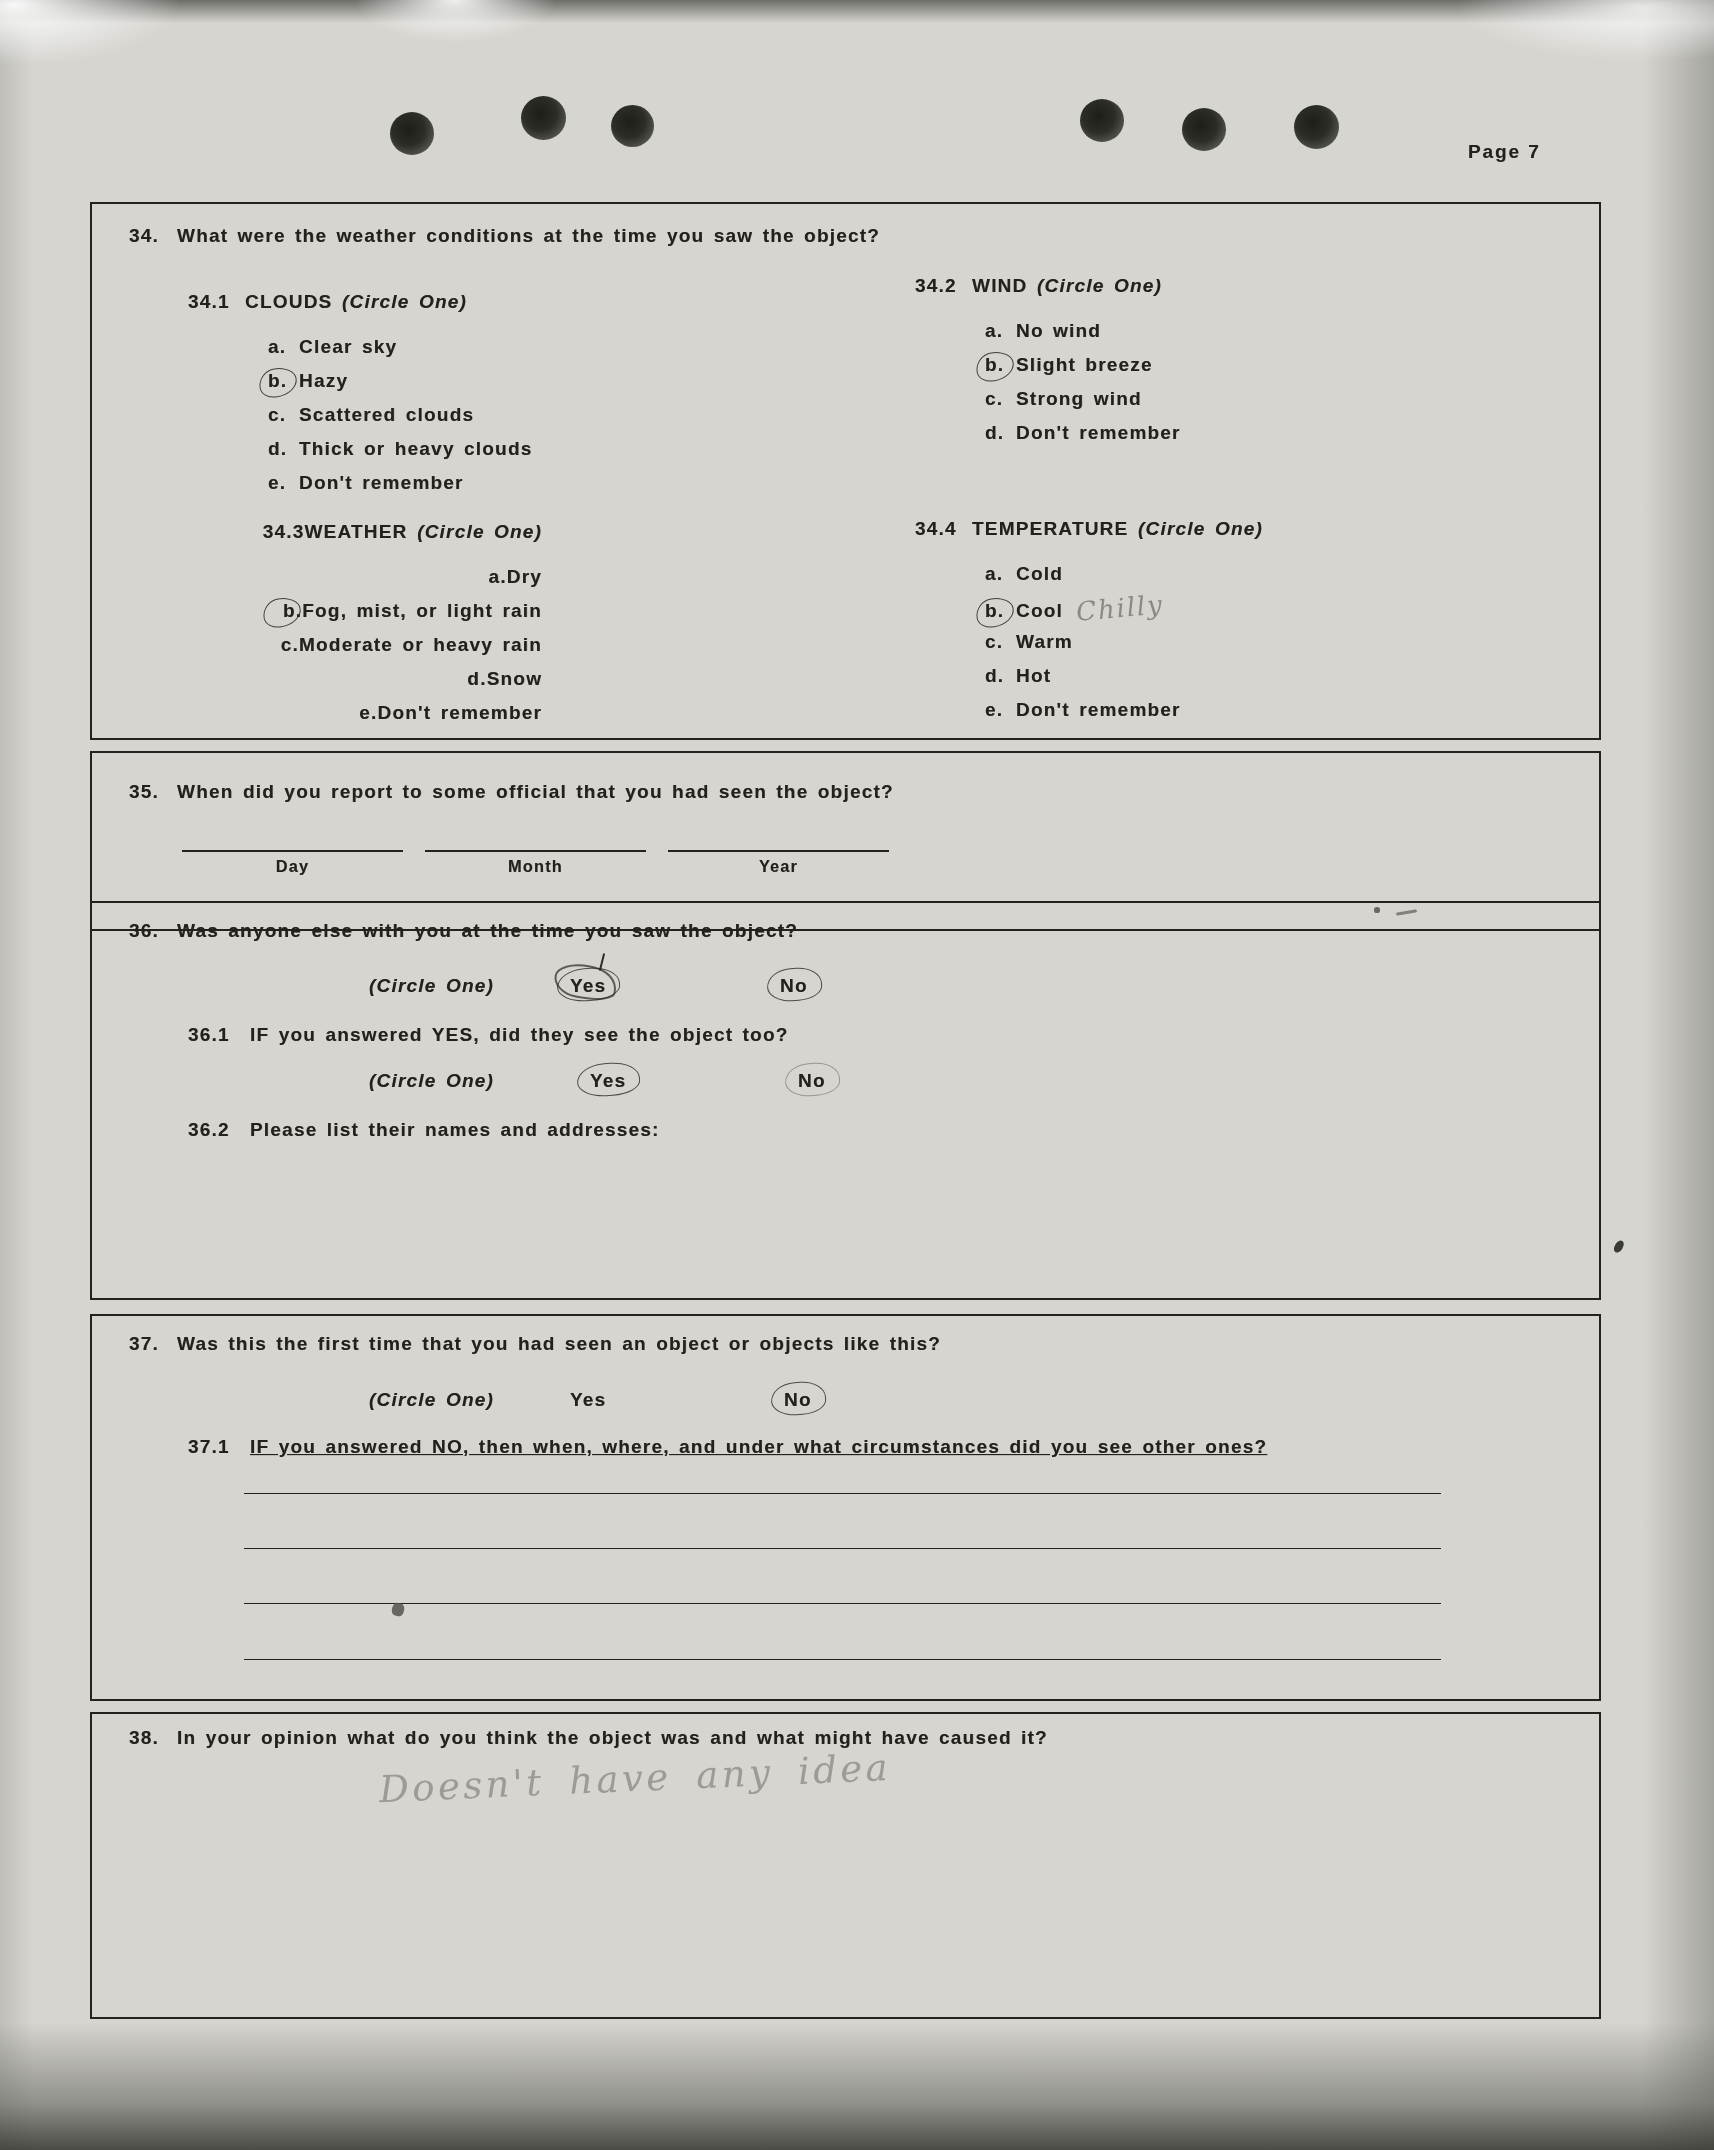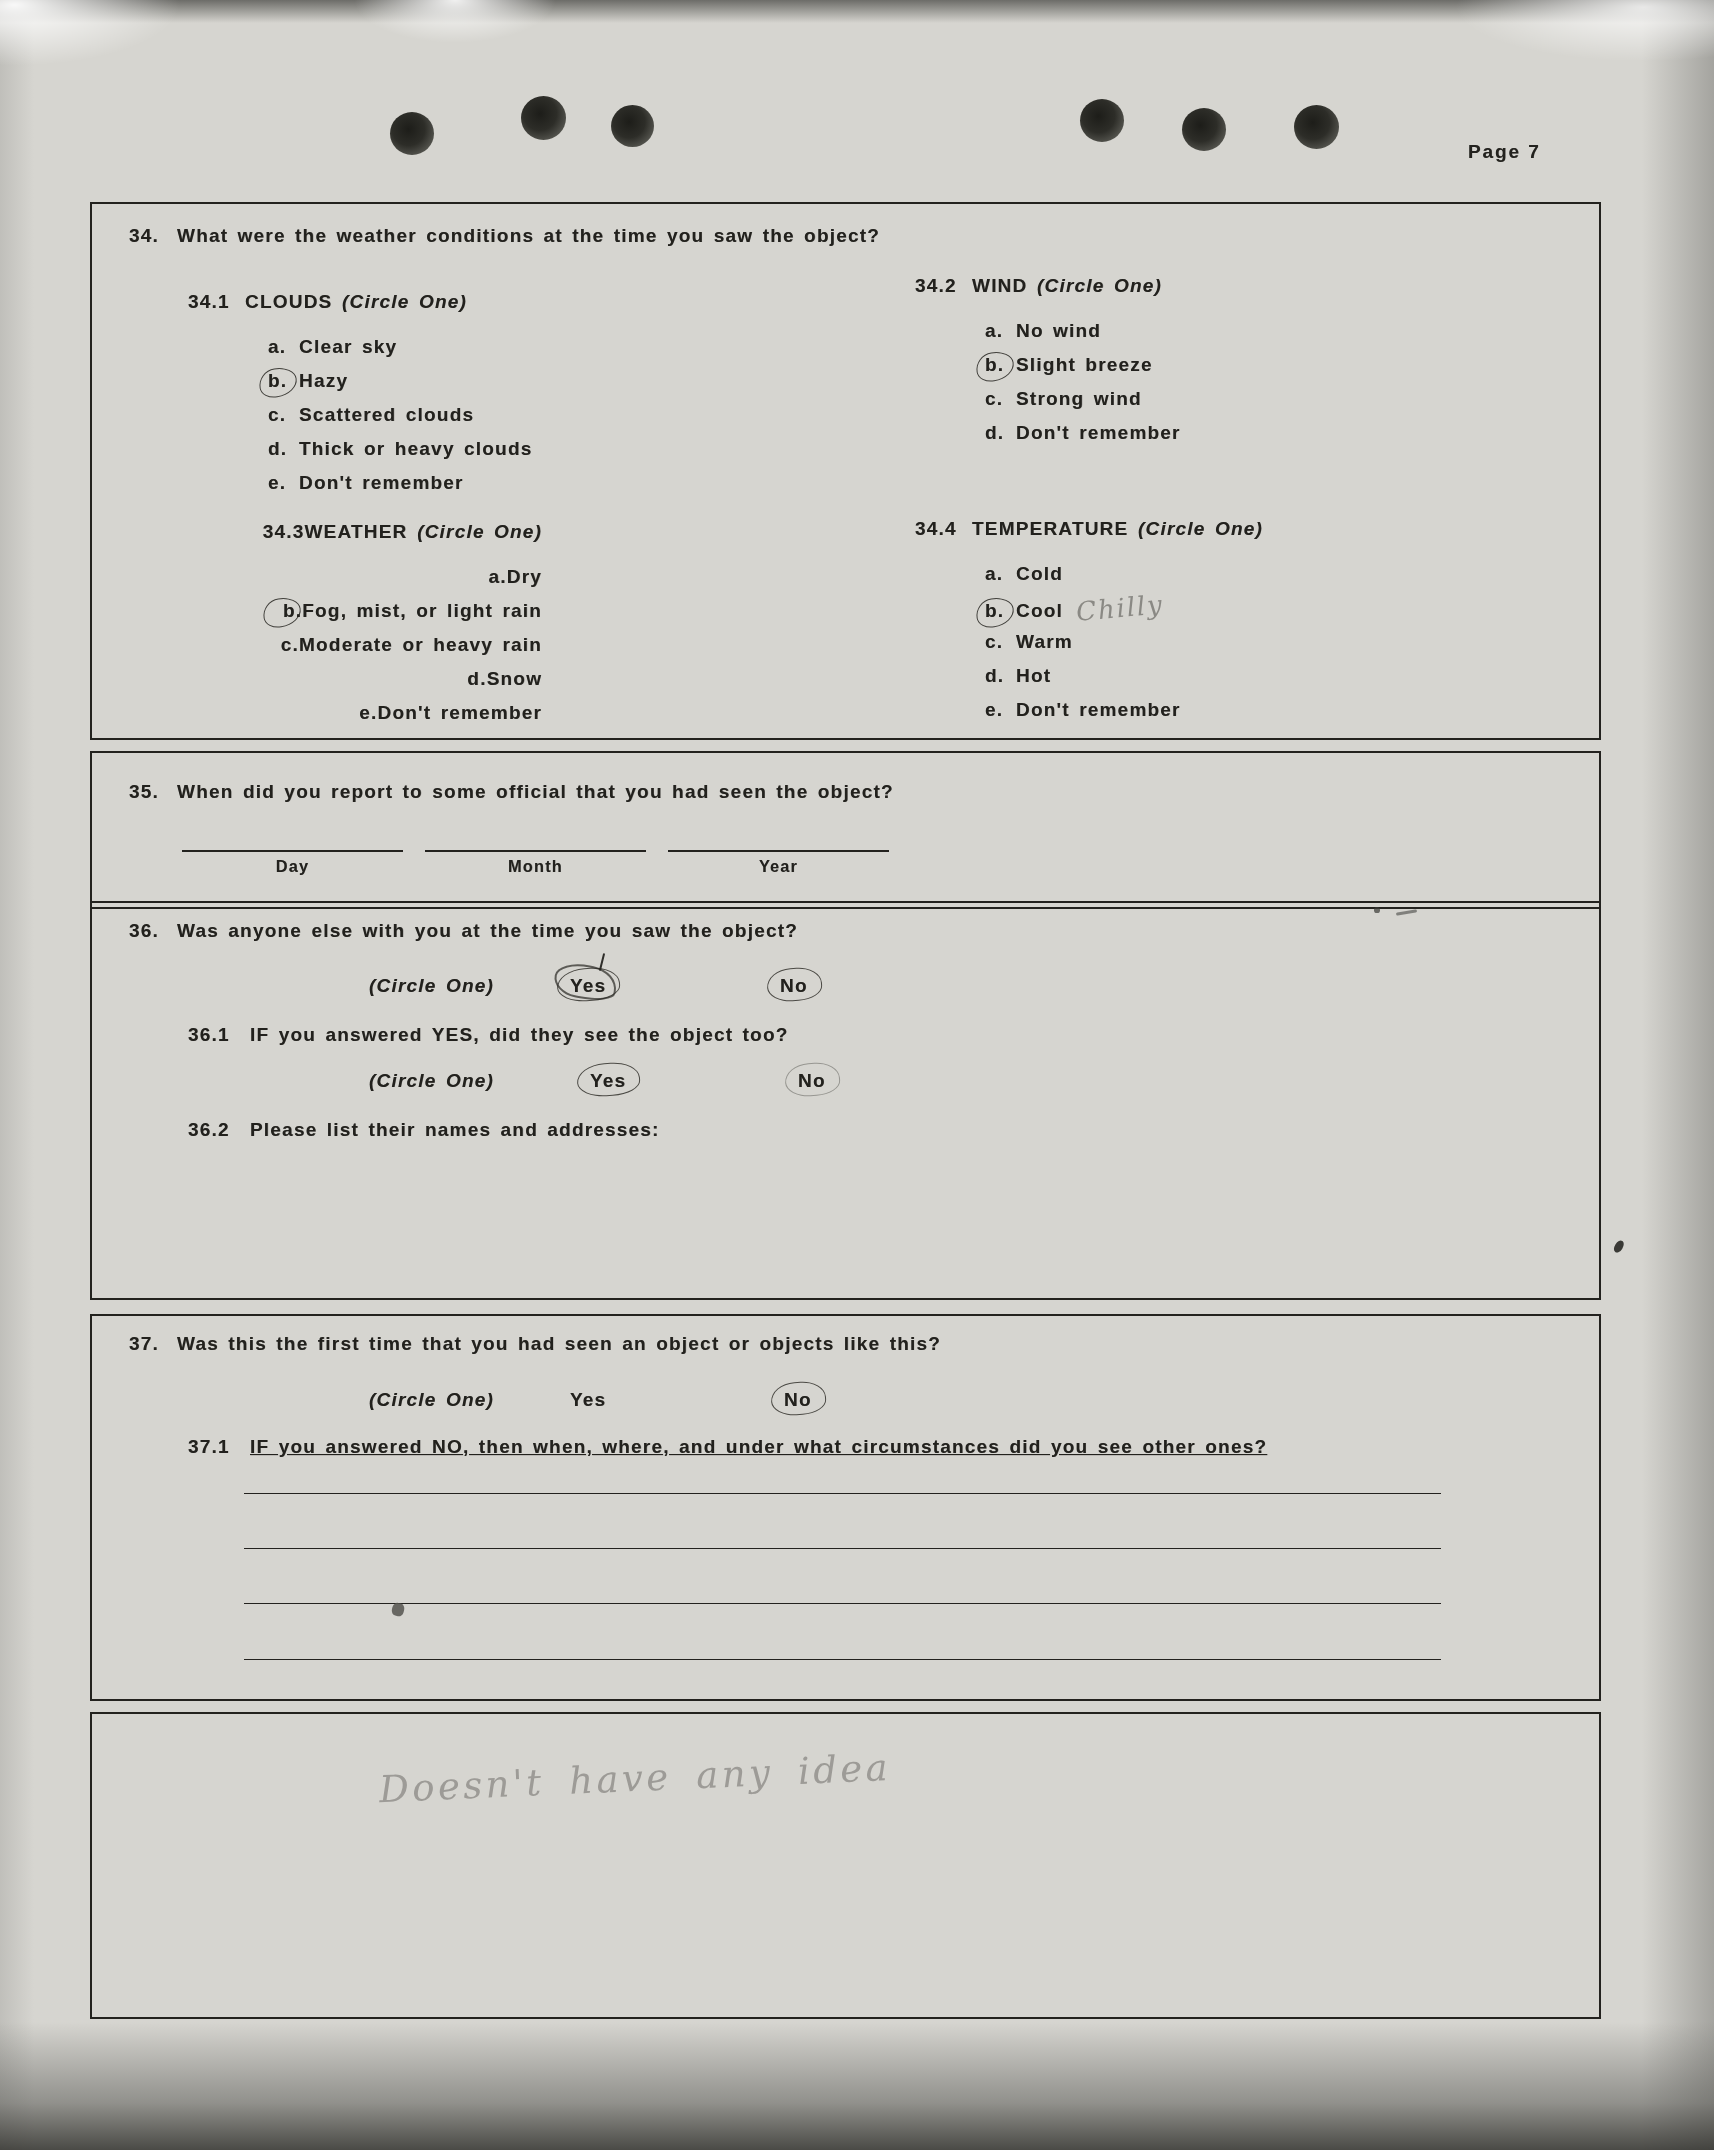--- a/index.html
+++ b/index.html
@@ -41,21 +41,21 @@
   }
 
   .box {
     position:absolute; left:90px; width:1511px;
     border:2.4px solid #23221e;
     color:#22211d; font-weight:700; font-size:19px;
     letter-spacing:1.2px; word-spacing:2.9px;
     text-shadow:0.3px 0.4px 0.6px rgba(34,33,29,.4);
   }
   #box34{top:202px;  height:538px;}
-  #box35{top:751px; height:158px;}
+  #box35{top:751px; height:180px;}
   #box36{top:901px; height:399px;}
   #box37{top:1314px; height:387px;}
   #box38{top:1712px; height:307px;}
 
   .qline { position:absolute; left:37px; white-space:nowrap; }
   .qnum  { display:inline-block; min-width:48px; }
   #box34 .qline{top:21px;}
   #box35 .qline{top:28px;}
   #box36 .qline{top:17px;}
   #box37 .qline{top:17px;}
@@ -272,20 +272,23 @@
     <div class="subline sub1">
       <span class="subnum">37.1</span><span>IF you answered NO, then when, where, and under what circumstances did you see other ones?</span>
     </div>
     <div class="aline" id="aline1"></div>
     <div class="aline" id="aline2"></div>
     <div class="aline" id="aline3"></div>
     <div class="aline" id="aline4"></div>
   </div>
 
   <div class="box" id="box38">
+    <div class="qline">
+      <span class="qnum">38.</span><span>In your opinion what do you think the object was and what might have caused it?</span>
+    </div>
     <div class="hand idea">Doesn't have any idea</div>
   </div>
 
   <div class="speck" id="speck1"></div>
   <div class="speck" id="speck2"></div>
   <div class="speck" id="speck3"></div>
   <div class="speck" id="speck4"></div>
 
 </div>
 

